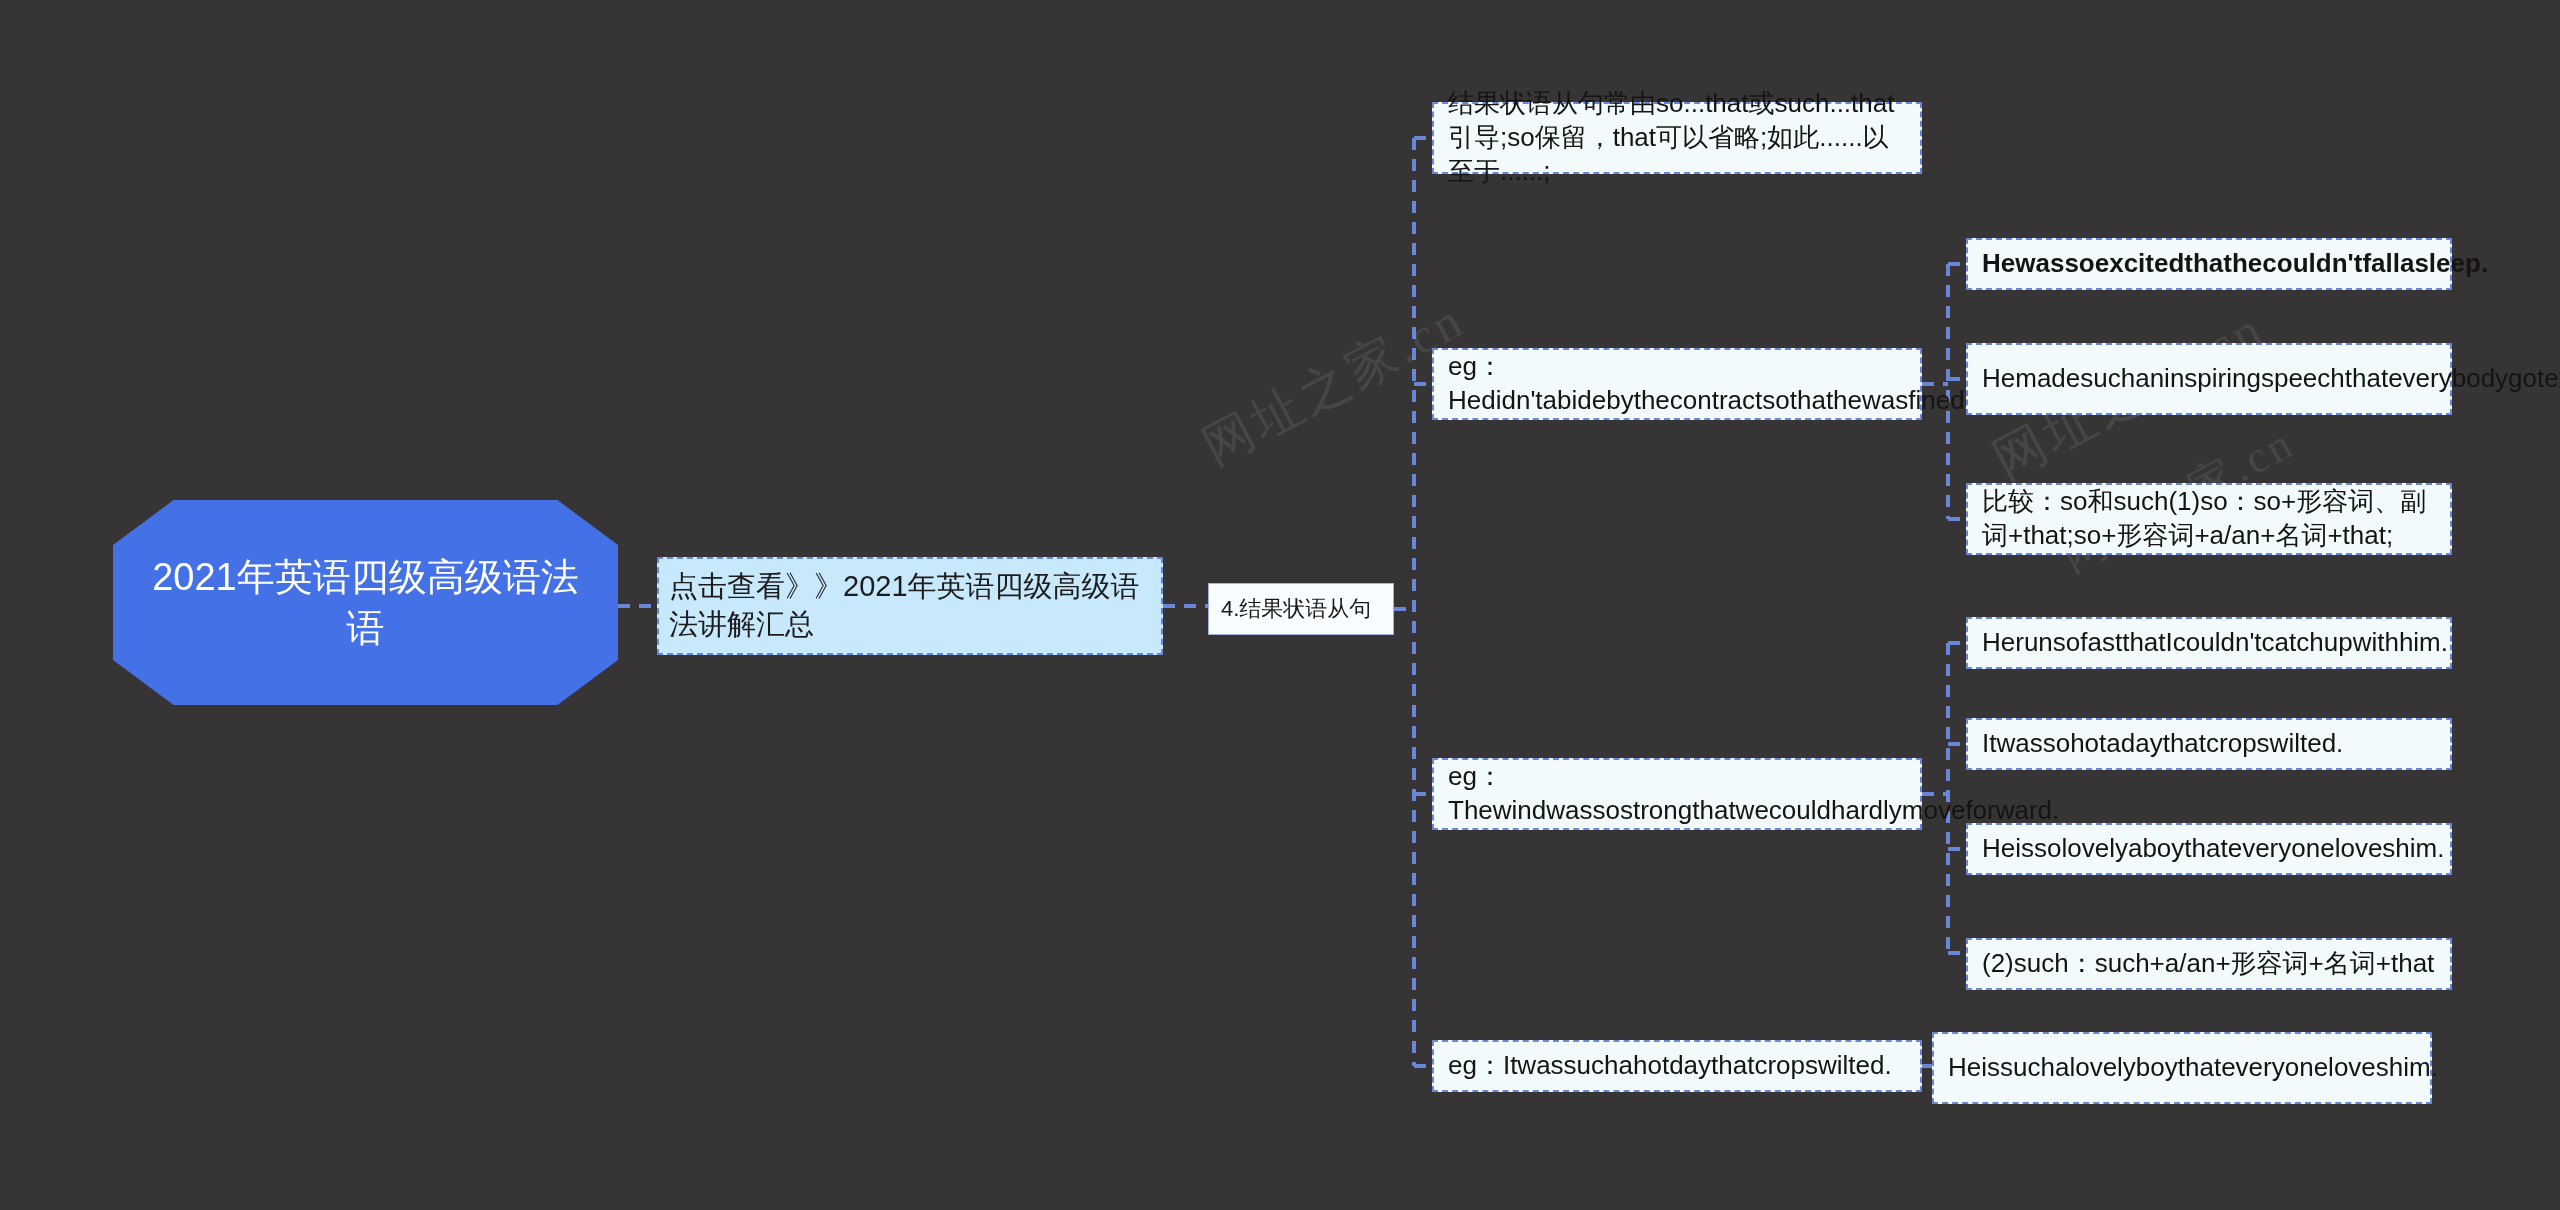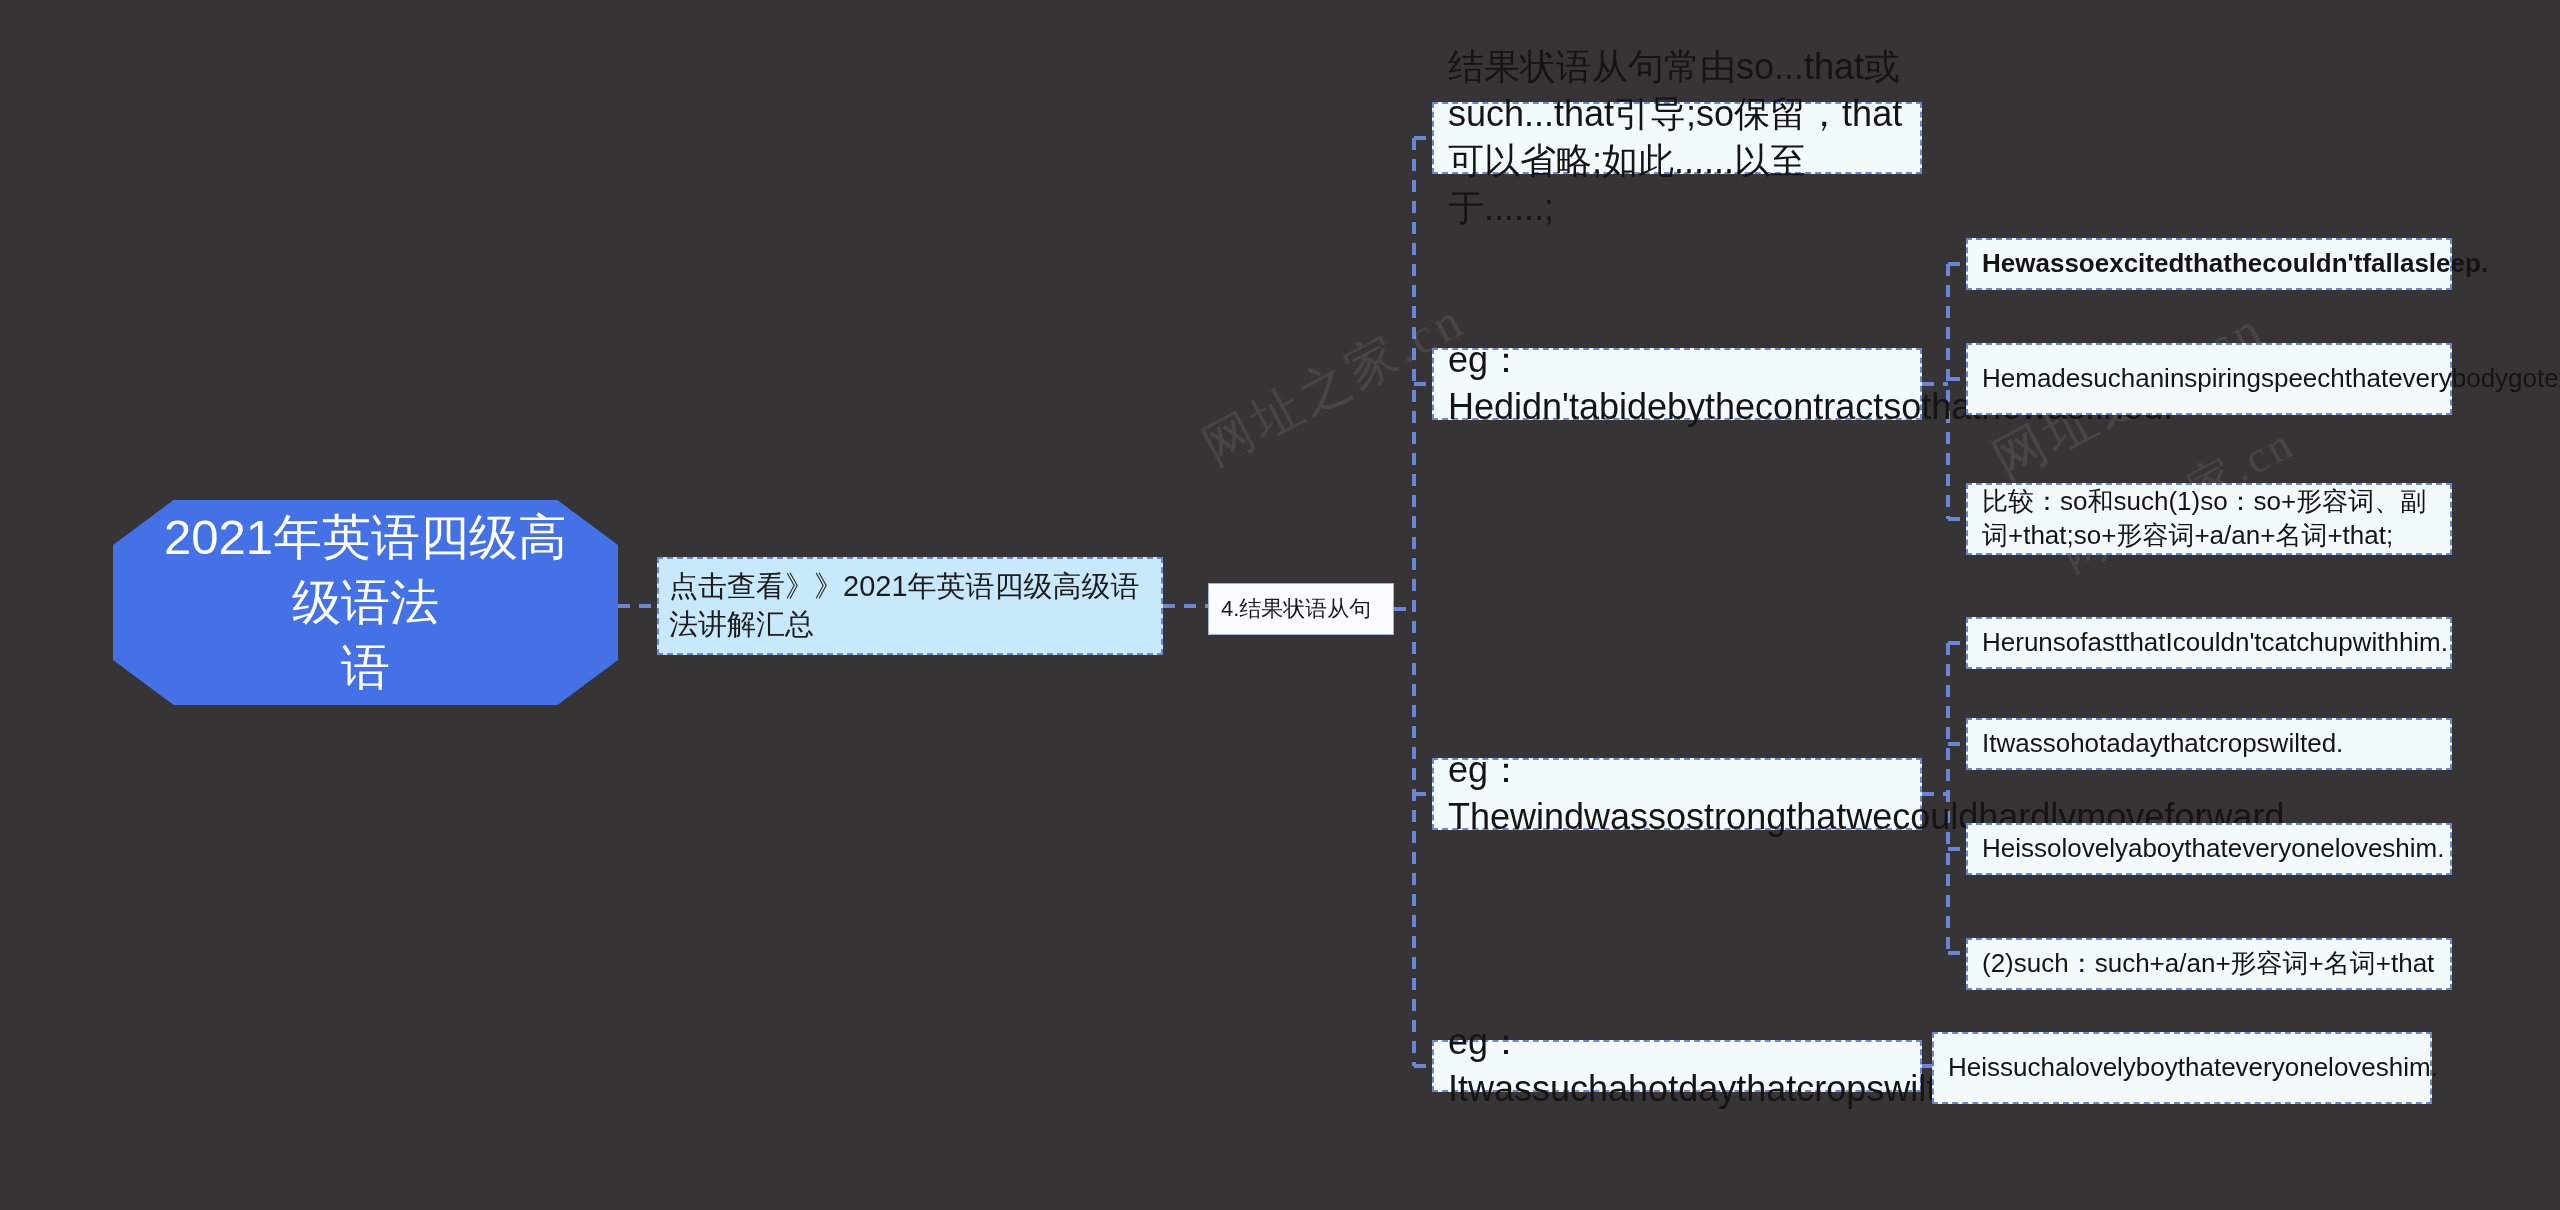--- a/index.html
+++ b/index.html
@@ -48,21 +48,21 @@
 
   
   .root {
     left: 113px;
     top: 500px;
     width: 505px;
     height: 205px;
     background: #4571E6;
     clip-path: polygon(12% 0%, 88% 0%, 100% 22%, 100% 78%, 88% 100%, 12% 100%, 0% 78%, 0% 22%);
     color: #ffffff;
-    font-size: 49px;
+    font-size: 38px;
     line-height: 1.32;
     text-align: center;
     justify-content: center;
     padding: 0 34px;
   }
   .root span { display: block; width: 100%; }
 
   
   .lvl2 {
     left: 657px;
@@ -88,21 +88,21 @@
     color: #181818;
     font-size: 22px;
     padding: 0 12px;
   }
 
   
   .l4 {
     background: #f3fafb;
     border: 2px dashed #6a86d8;
     color: #141414;
-    font-size: 36px;
+    font-size: 26px;
     line-height: 1.3;
     padding: 4px 14px;
     left: 1432px;
     width: 490px;
   }
   .l4a { top: 102px;  height: 72px; }
   .l4b { top: 348px;  height: 72px; }
   .l4c { top: 758px;  height: 72px; }
   .l4d { top: 1040px; height: 52px; }
 

